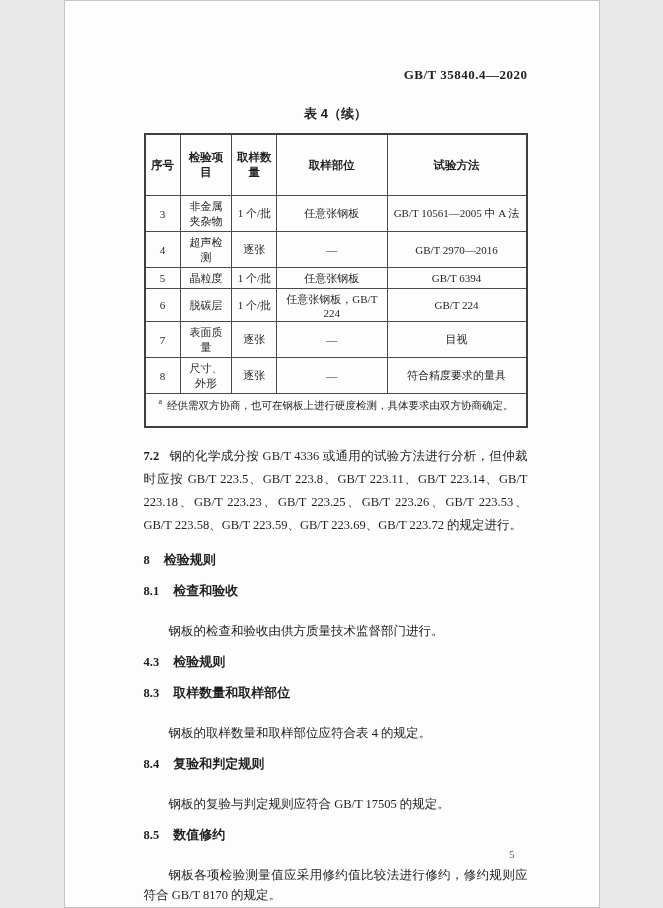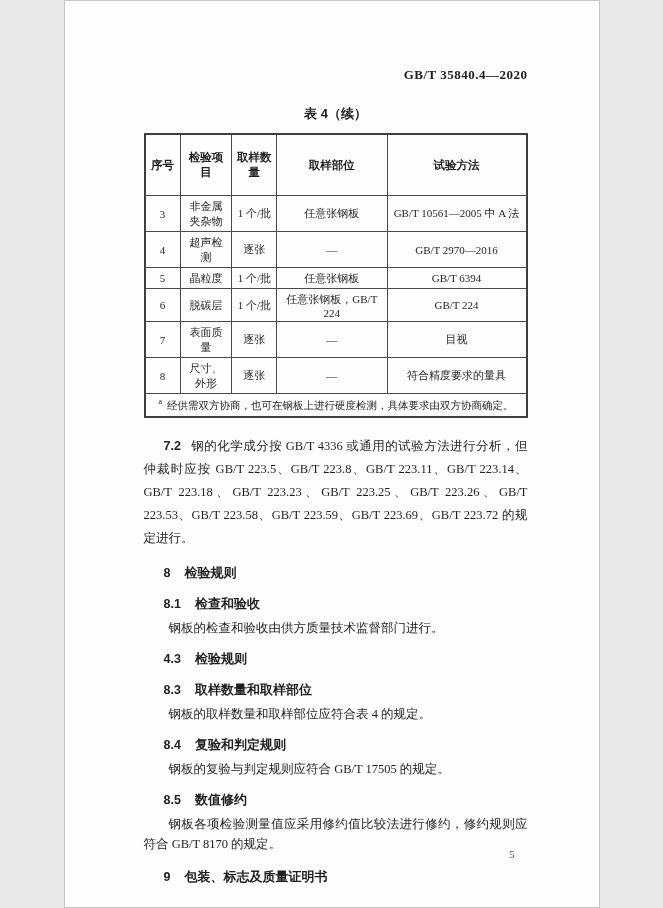--- a/index.html
+++ b/index.html
@@ -44,47 +44,47 @@
     font-weight:600;
   }
   table.spec td{
     border:1px solid #4a4a4a;
     padding:2.5px 4px;height:13px;
     text-align:center;vertical-align:middle;
   }
   table.spec td.note-cell{
     text-align:left;
     font-size:10.5px;
-    padding:3px 6px 3px 13px;
+    padding:3px 6px 13px 13px;
   }
   .note-cell sup{font-size:8px;margin-right:5px;}
   .col-no{width:9.3%;}
   .col-item{width:13.6%;}
   .col-qty{width:11.7%;}
   .col-loc{width:28.9%;}
   .col-method{width:36.5%;}
   .blk{line-height:20px;font-size:12.5px;}
   .blk .num{
-    font-family:Liberation Sans, sans-serif;
-    font-weight:bold;margin-right:14px;margin-left:20px;
+    font-family:Liberation Serif, serif;
+    font-weight:bold;margin-right:14px;
   }
   .blk-clause{
     margin-top:17px;
     text-align:justify;line-height:23px;
   }
   .blk-clause .num{margin-right:10px;font-size:12.5px;}
   .blk-h1,.blk-h2{
     margin-top:11px;
     font-family:"Liberation Sans","DejaVu Sans",sans-serif;
     font-weight:bold;font-size:13px;
   }
   .blk-h1{margin-top:13px;}
   .blk-h1 .num,.blk-h2 .num{font-size:12.5px;}
   .blk-para{
-    margin-top:4px;
+    margin-top:20px;
     text-indent:2em;
     text-align:justify;
   }
   .end-rule{
     width:130px;
     border:none;
     border-top:2px solid #5a5a5a;
     margin:30px auto 0 auto;
   }
   .page-number{

